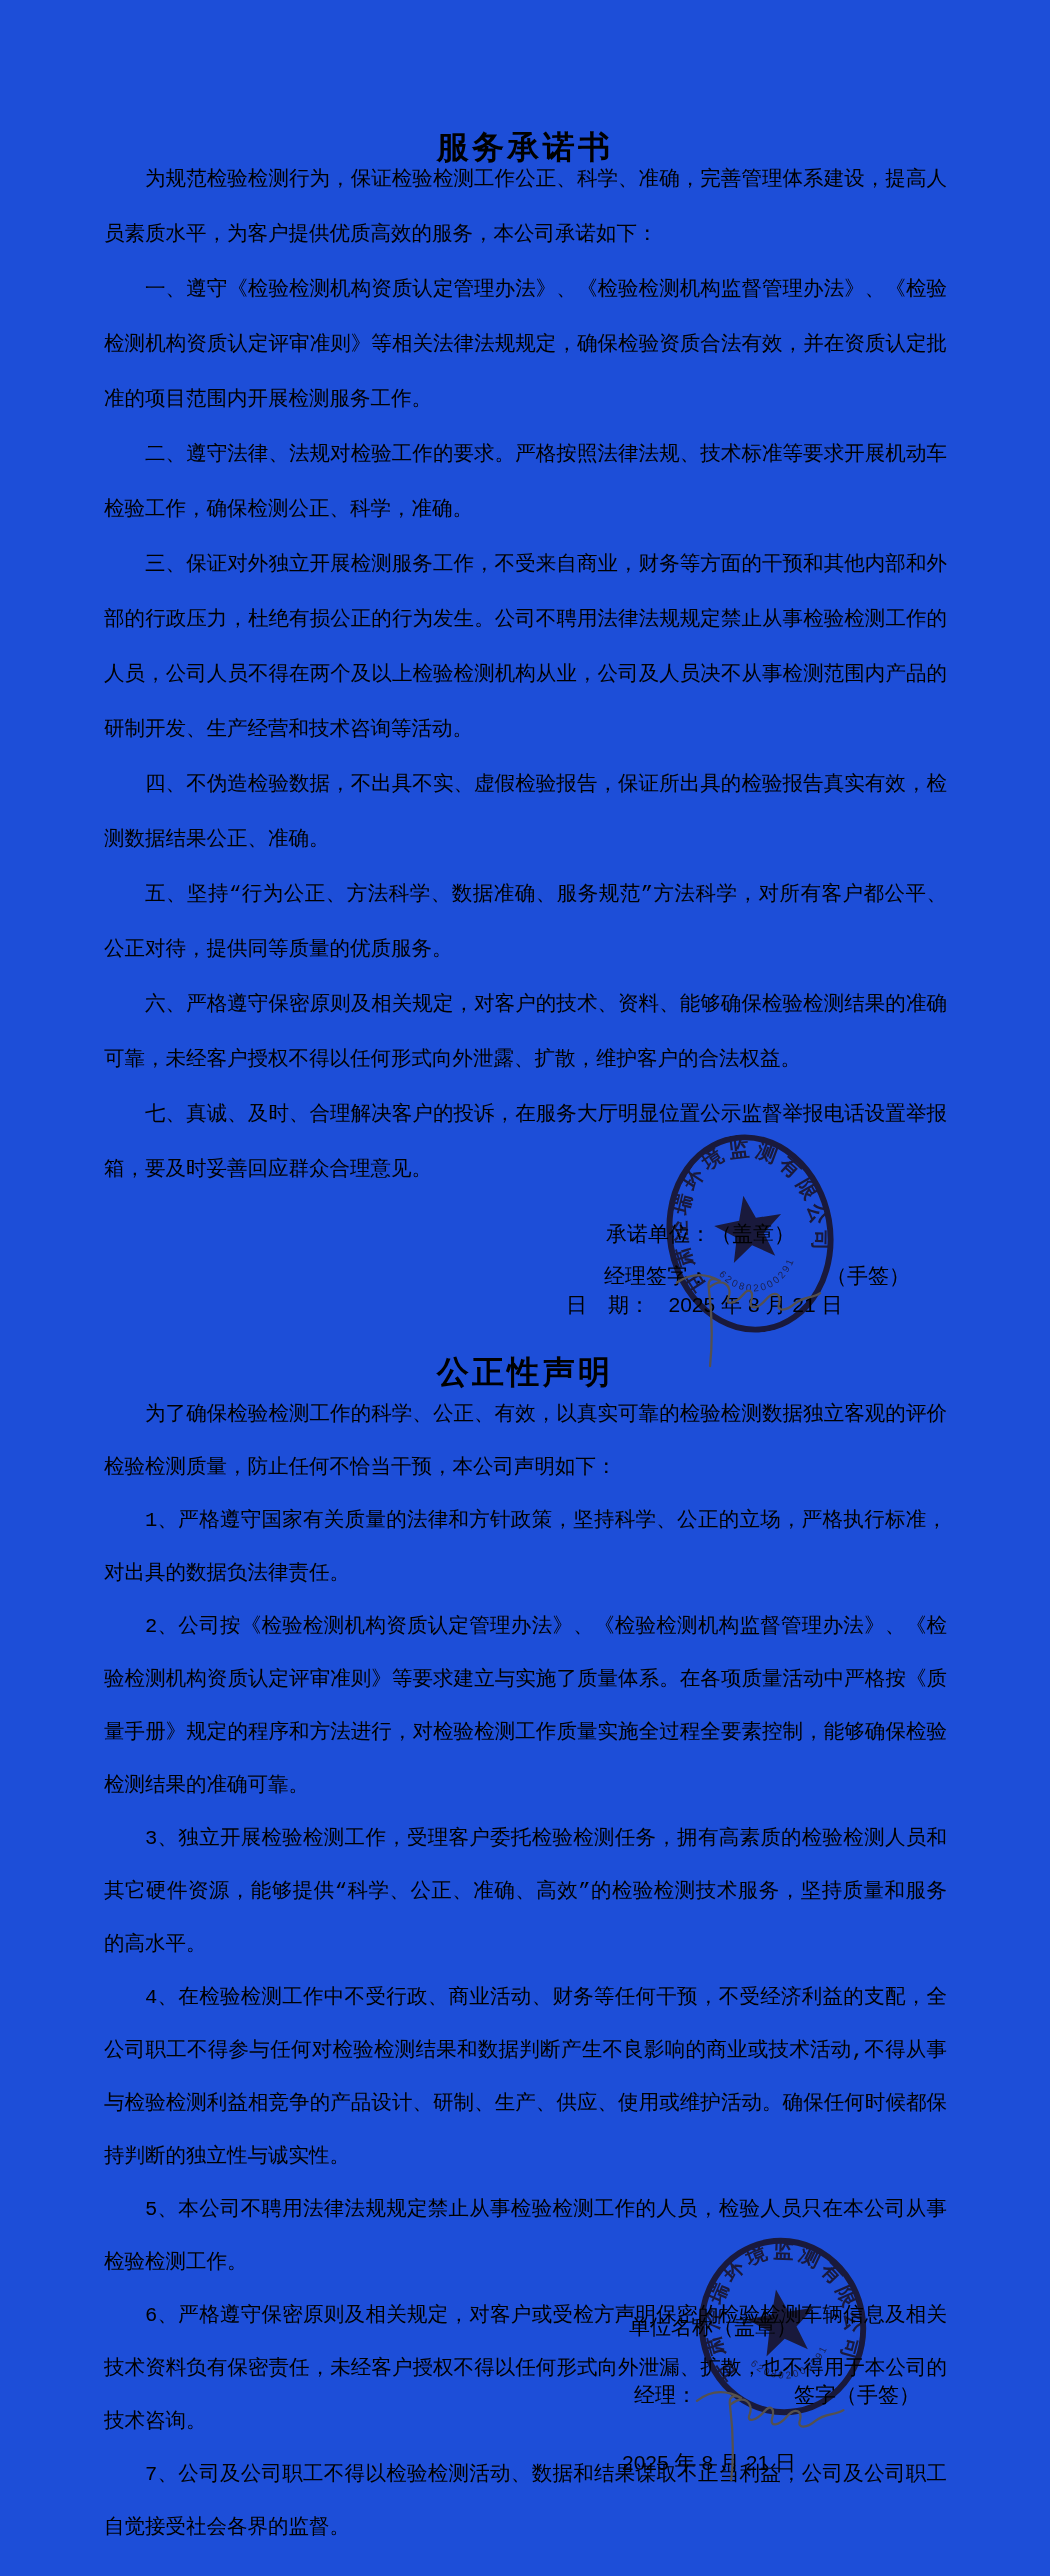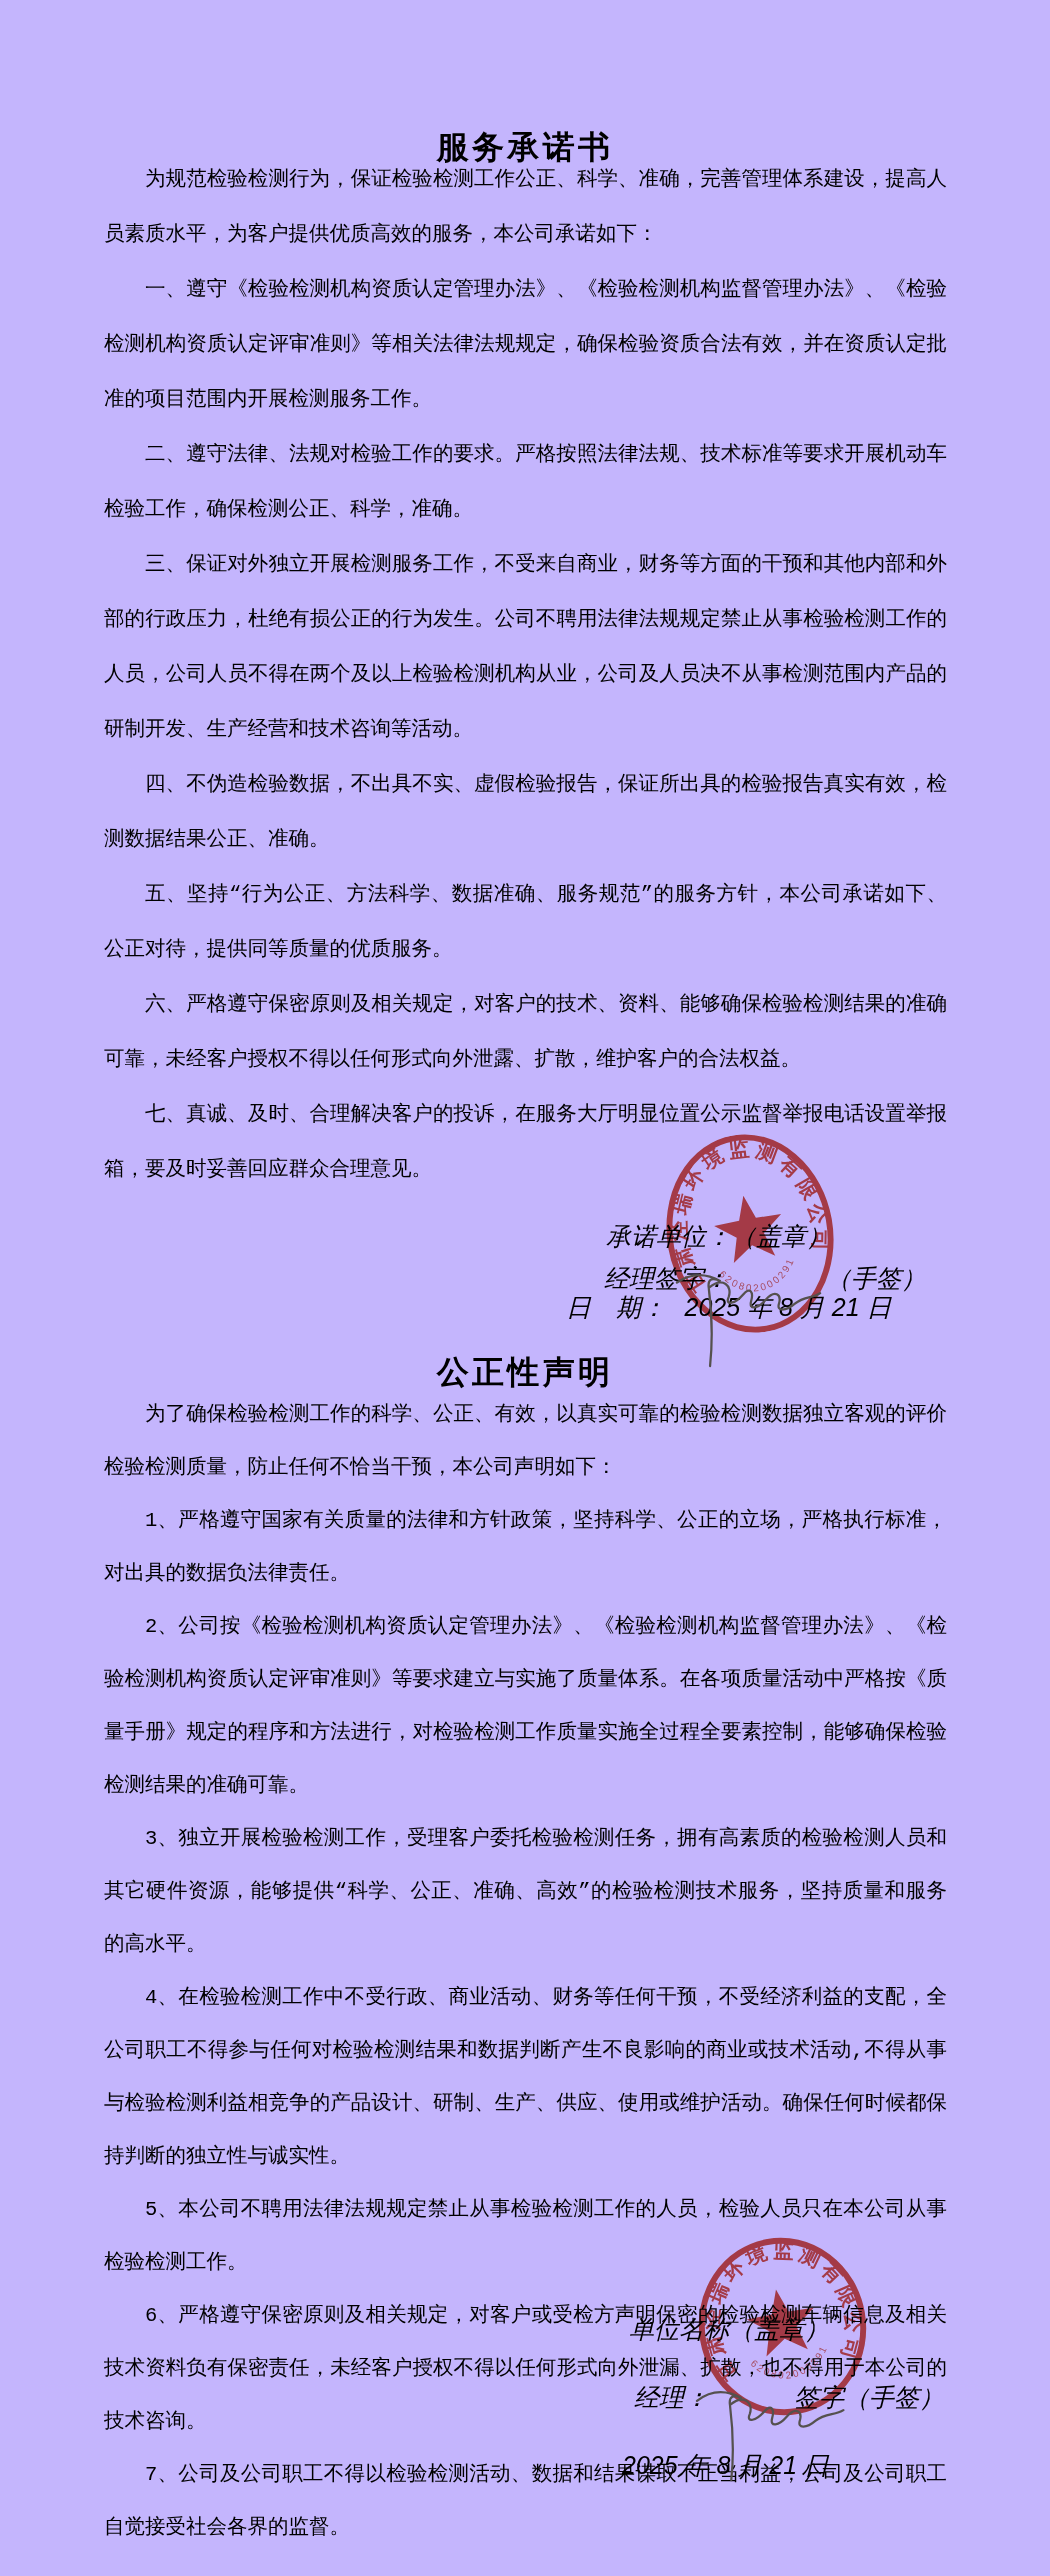--- a/index.html
+++ b/index.html
@@ -1,20 +1,20 @@
 <!DOCTYPE html>
 <html style="font-size:10.6px"><head>
 <meta charset="utf-8">
 <style>
   html,body{margin:0;padding:0;background:#ffffff;}
   .page{
     position:relative;
     width:1050px;
     height:2576px;
-    background:#c4b5fd;
+    background:#1d4ed8;
     overflow:hidden;
     font-family:"Liberation Serif","DejaVu Serif",serif;
     color:#000;
   }
   .doc-title{
     position:absolute;
     left:0;
     width:100%;
     text-align:center;
     font-size:32px;
@@ -32,23 +32,22 @@
   .doc-body p{
     margin:0;
     text-indent:2em;
     word-break:break-all;
     font-family:Liberation Mono, monospace;
   }
   .body1{top:152px;line-height:55px;}
   .body2{top:1388px;line-height:53px;}
   .sig-line{
     position:absolute;
-    font-size:25px;
+    font-size:21px;
     white-space:nowrap;
-    font-style:italic;
   }
   .date-text{
     font-family:"Liberation Sans","DejaVu Sans",sans-serif;
   }
   .seal{
     position:absolute;
     mix-blend-mode:multiply;
     opacity:0.88;
   }
   .seal-rot{transform:rotate(-10deg);}
@@ -71,21 +70,21 @@
 <div class="page">
 
   <h1 class="doc-title" style="top:105px;">服务承诺书</h1>
 
   <div class="doc-body body1">
     <p>为规范检验检测行为，保证检验检测工作公正、科学、准确，完善管理体系建设，提高人员素质水平，为客户提供优质高效的服务，本公司承诺如下：</p>
     <p>一、遵守《检验检测机构资质认定管理办法》、《检验检测机构监督管理办法》、《检验检测机构资质认定评审准则》等相关法律法规规定，确保检验资质合法有效，并在资质认定批准的项目范围内开展检测服务工作。</p>
     <p>二、遵守法律、法规对检验工作的要求。严格按照法律法规、技术标准等要求开展机动车检验工作，确保检测公正、科学，准确。</p>
     <p>三、保证对外独立开展检测服务工作，不受来自商业，财务等方面的干预和其他内部和外部的行政压力，杜绝有损公正的行为发生。公司不聘用法律法规规定禁止从事检验检测工作的人员，公司人员不得在两个及以上检验检测机构从业，公司及人员决不从事检测范围内产品的研制开发、生产经营和技术咨询等活动。</p>
     <p>四、不伪造检验数据，不出具不实、虚假检验报告，保证所出具的检验报告真实有效，检测数据结果公正、准确。</p>
-    <p>五、坚持“行为公正、方法科学、数据准确、服务规范”的服务方针，本公司承诺如下、公正对待，提供同等质量的优质服务。</p>
+    <p>五、坚持“行为公正、方法科学、数据准确、服务规范”方法科学，对所有客户都公平、公正对待，提供同等质量的优质服务。</p>
     <p>六、严格遵守保密原则及相关规定，对客户的技术、资料、能够确保检验检测结果的准确可靠，未经客户授权不得以任何形式向外泄露、扩散，维护客户的合法权益。</p>
     <p>七、真诚、及时、合理解决客户的投诉，在服务大厅明显位置公示监督举报电话设置举报箱，要及时妥善回应群众合理意见。</p>
   </div>
 
   <div class="sig-line" style="left:606px;top:1220px;">承诺单位：（盖章）</div>
   <div class="sig-line" style="left:604px;top:1262px;">经理签字：</div>
   <div class="sig-line" style="left:826px;top:1262px;">（手签）</div>
   <div class="sig-line" style="left:566px;top:1291px;"><span>日　期：</span><span class="date-text" style="margin-left:18.5px;">2025 年 8 月 21 日</span></div>
 
   <h1 class="doc-title" style="top:1330px;">公正性声明</h1>

